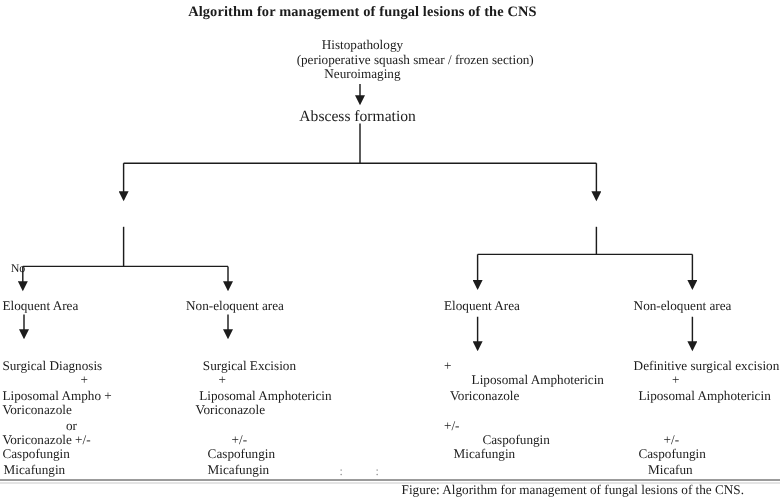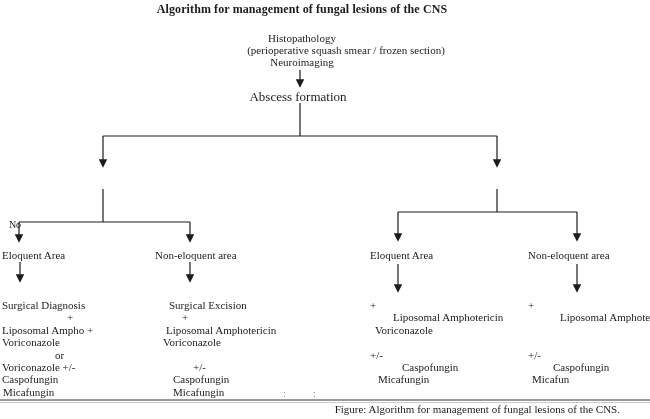--- a/index.html
+++ b/index.html
@@ -145,20 +145,21 @@
     <div>+</div>
     <div>Liposomal Amphotericin</div>
     <div>Voriconazole</div>
     <div></div>
     <div>+/-</div>
     <div>Caspofungin</div>
     <div>Micafungin</div>
   </div>
 
   <div class="abs col col-4">
+    <div>Definitive surgical excision</div>
     <div>+</div>
     <div>Liposomal Amphotericin</div>
     <div></div>
     <div></div>
     <div>+/-</div>
     <div>Caspofungin</div>
     <div>Micafun</div>
   </div>
 
   <span class="abs artifact-colon colon-left">:</span>

